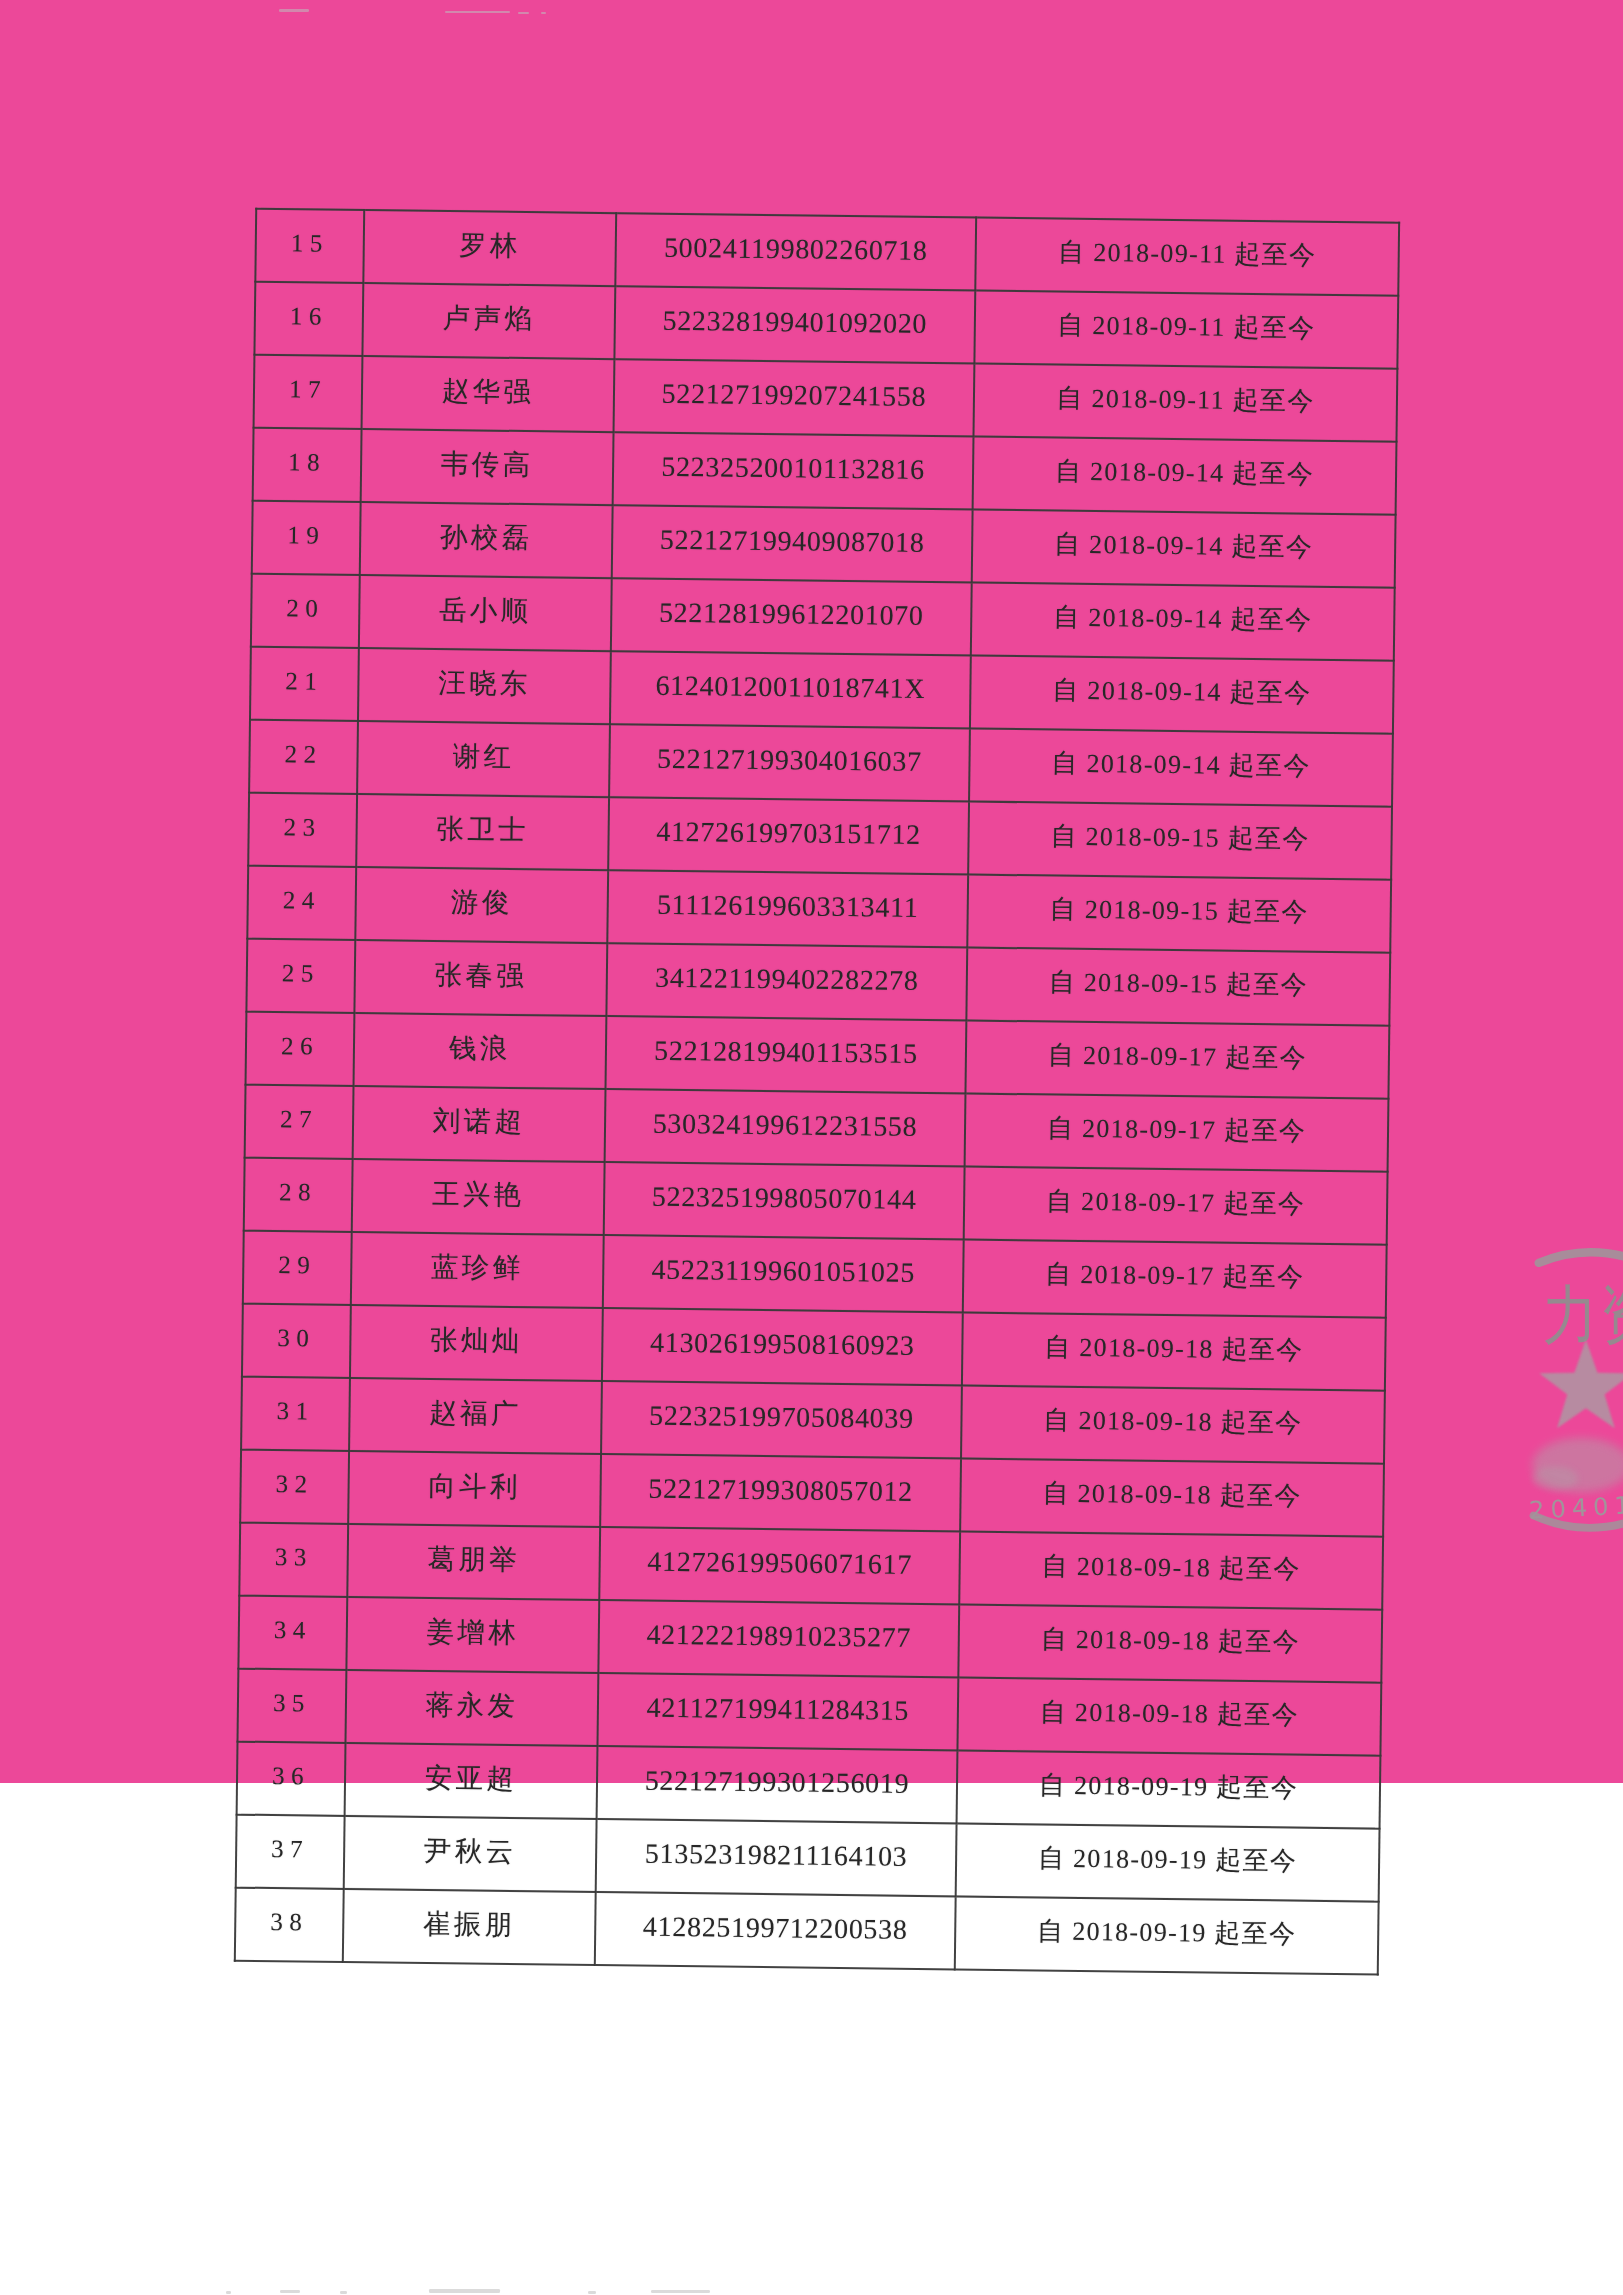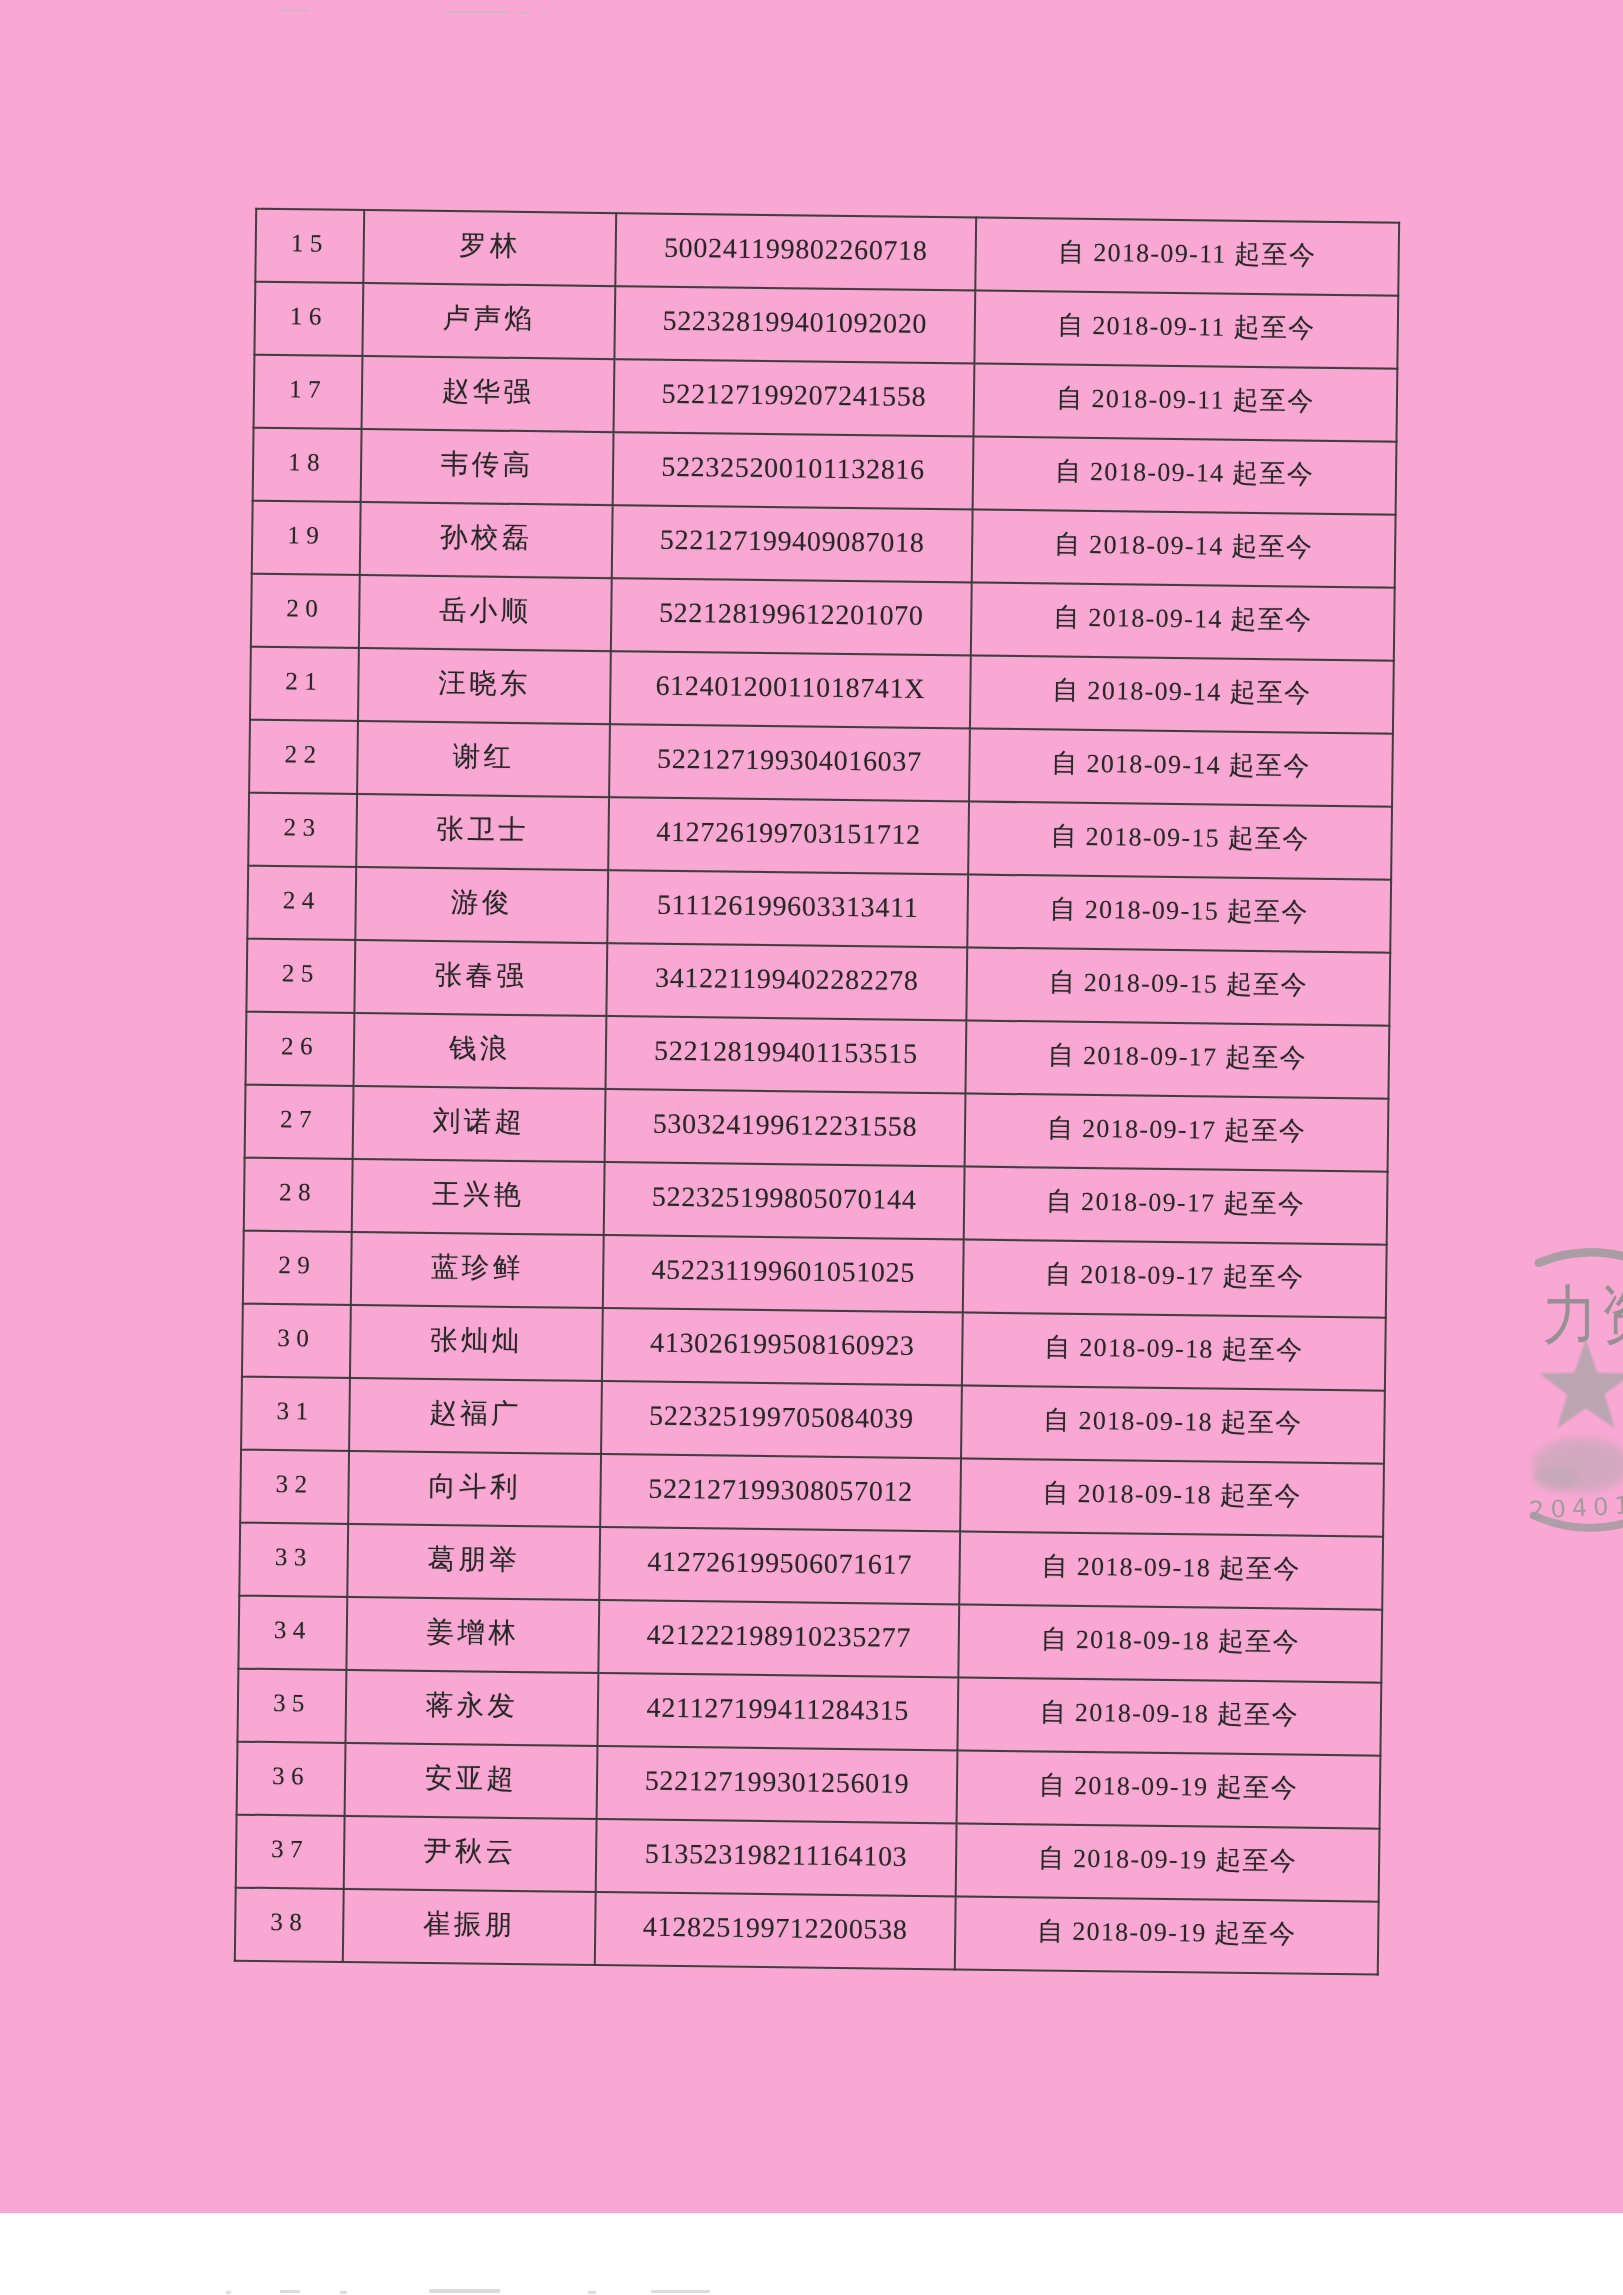--- a/index.html
+++ b/index.html
@@ -1,21 +1,21 @@
 <!DOCTYPE html>
 <html style="font-size:10.5px"><head>
 <meta charset="utf-8">
 <style>
   html,body{margin:0;padding:0;}
   body{
     width:1623px;height:2295px;position:relative;overflow:hidden;
     background:#ffffff;
     font-family:"Liberation Serif","DejaVu Serif",serif;
   }
-  .page{position:absolute;left:0;top:0;width:1623px;height:2213px;background:#f9a8d4;}
+  .page{position:absolute;left:0;top:0;width:1623px;height:1783px;background:#ec4899;}
 
   
   .table-rot{
     position:absolute;left:255px;top:208px;width:1143px;
     transform:rotate(0.7deg);transform-origin:19.6px 19.6px;
   }
   table.roster{
     border-collapse:collapse;table-layout:fixed;width:1143px;
   }
   table.roster td{

